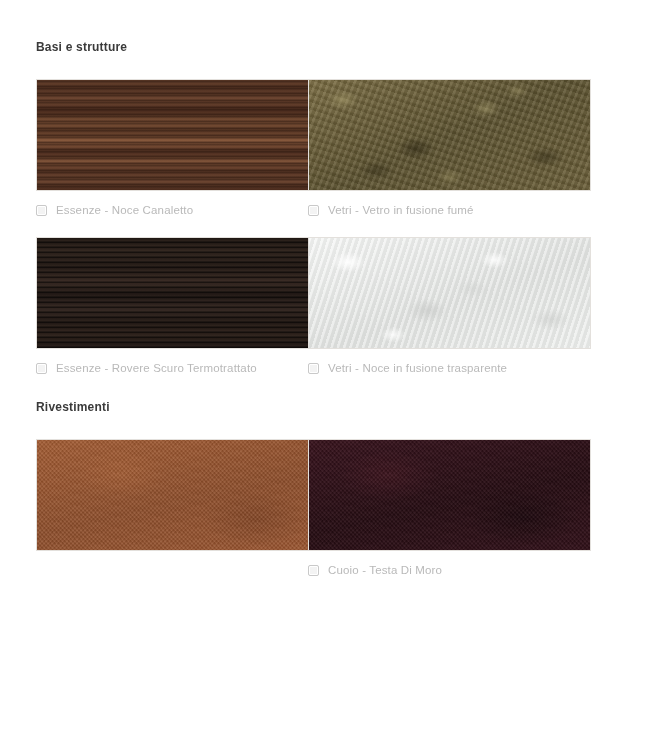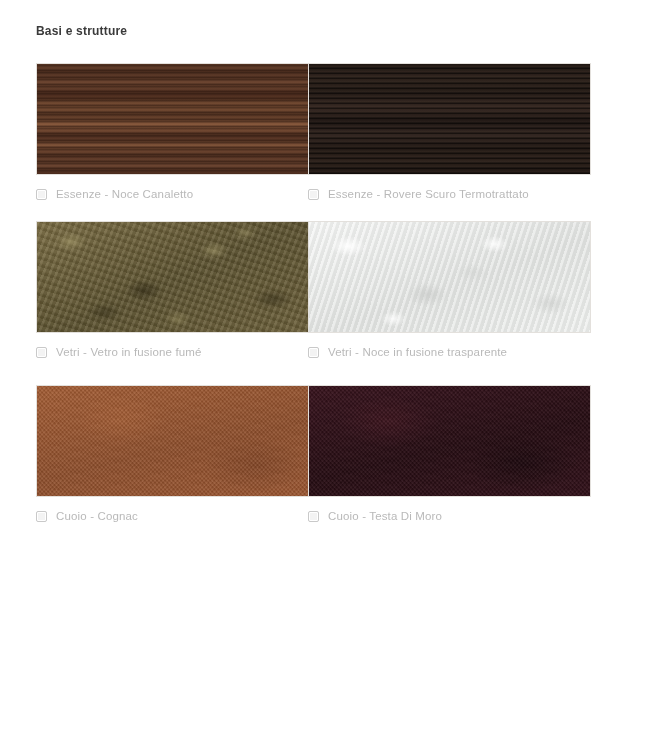--- a/index.html
+++ b/index.html
@@ -27,21 +27,21 @@
   
   .section-title {
     font-size: 12px;
     font-weight: bold;
     color: #3a3a3a;
     letter-spacing: 0.2px;
     margin: 0;
     padding: 0;
     line-height: 14px;
   }
-  .section-basi   { padding-top: 24px; }
+  .section-basi   { padding-top: 24px; margin-top: 16px; }
   .section-rivest { padding-top: 24px; }
 
   
   .swatch-grid {
     display: flex;
     flex-wrap: wrap;
     column-gap: 12px;
     row-gap: 0;
     margin-top: 6px;
   }
@@ -229,62 +229,59 @@
         <div class="tex tex-noce"></div>
       </div>
       <div class="opt-row">
         <span class="cbx"></span>
         <span class="opt-label">Essenze - Noce Canaletto</span>
       </div>
     </div>
 
     <div class="swatch-cell">
       <div class="swatch-img">
+        <div class="tex tex-fume"></div>
+      </div>
+      <div class="opt-row">
+        <span class="cbx"></span>
+        <span class="opt-label">Vetri - Vetro in fusione fumé</span>
+      </div>
+    </div>
+
+    <div class="swatch-cell">
+      <div class="swatch-img">
         <div class="tex tex-rovere"></div>
       </div>
       <div class="opt-row">
         <span class="cbx"></span>
         <span class="opt-label">Essenze - Rovere Scuro Termotrattato</span>
       </div>
     </div>
 
     <div class="swatch-cell">
       <div class="swatch-img">
-        <div class="tex tex-fume"></div>
-      </div>
-      <div class="opt-row">
-        <span class="cbx"></span>
-        <span class="opt-label">Vetri - Vetro in fusione fumé</span>
-      </div>
-    </div>
-
-    <div class="swatch-cell">
-      <div class="swatch-img">
         <div class="tex tex-trasp"></div>
       </div>
       <div class="opt-row">
         <span class="cbx"></span>
         <span class="opt-label">Vetri - Noce in fusione trasparente</span>
       </div>
     </div>
 
 
   </div>
 
+  <h2 class="section-title section-rivest">Rivestimenti</h2>
 
   <div class="swatch-grid">
 
     <div class="swatch-cell">
       <div class="swatch-img">
         <div class="tex tex-cognac"></div>
       </div>
-      <div class="opt-row">
-        <span class="cbx"></span>
-        <span class="opt-label">Cuoio - Cognac</span>
-      </div>
     </div>
 
     <div class="swatch-cell">
       <div class="swatch-img">
         <div class="tex tex-moro"></div>
       </div>
       <div class="opt-row">
         <span class="cbx"></span>
         <span class="opt-label">Cuoio - Testa Di Moro</span>
       </div>

